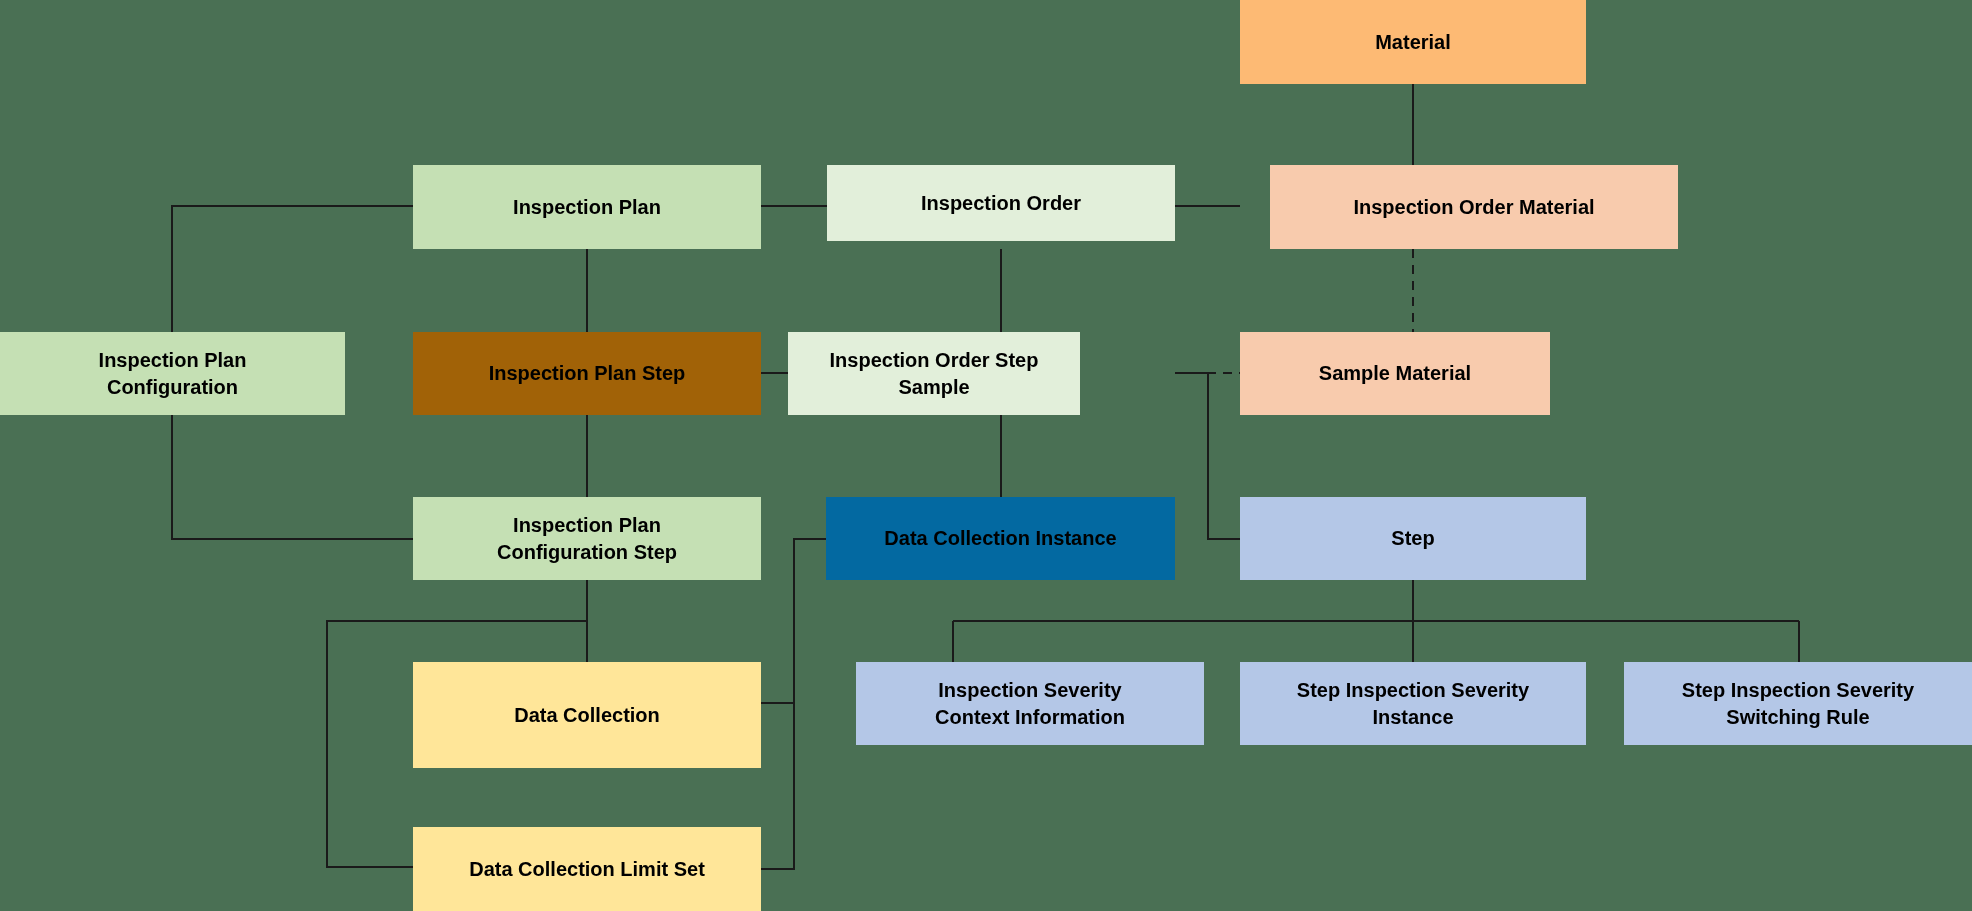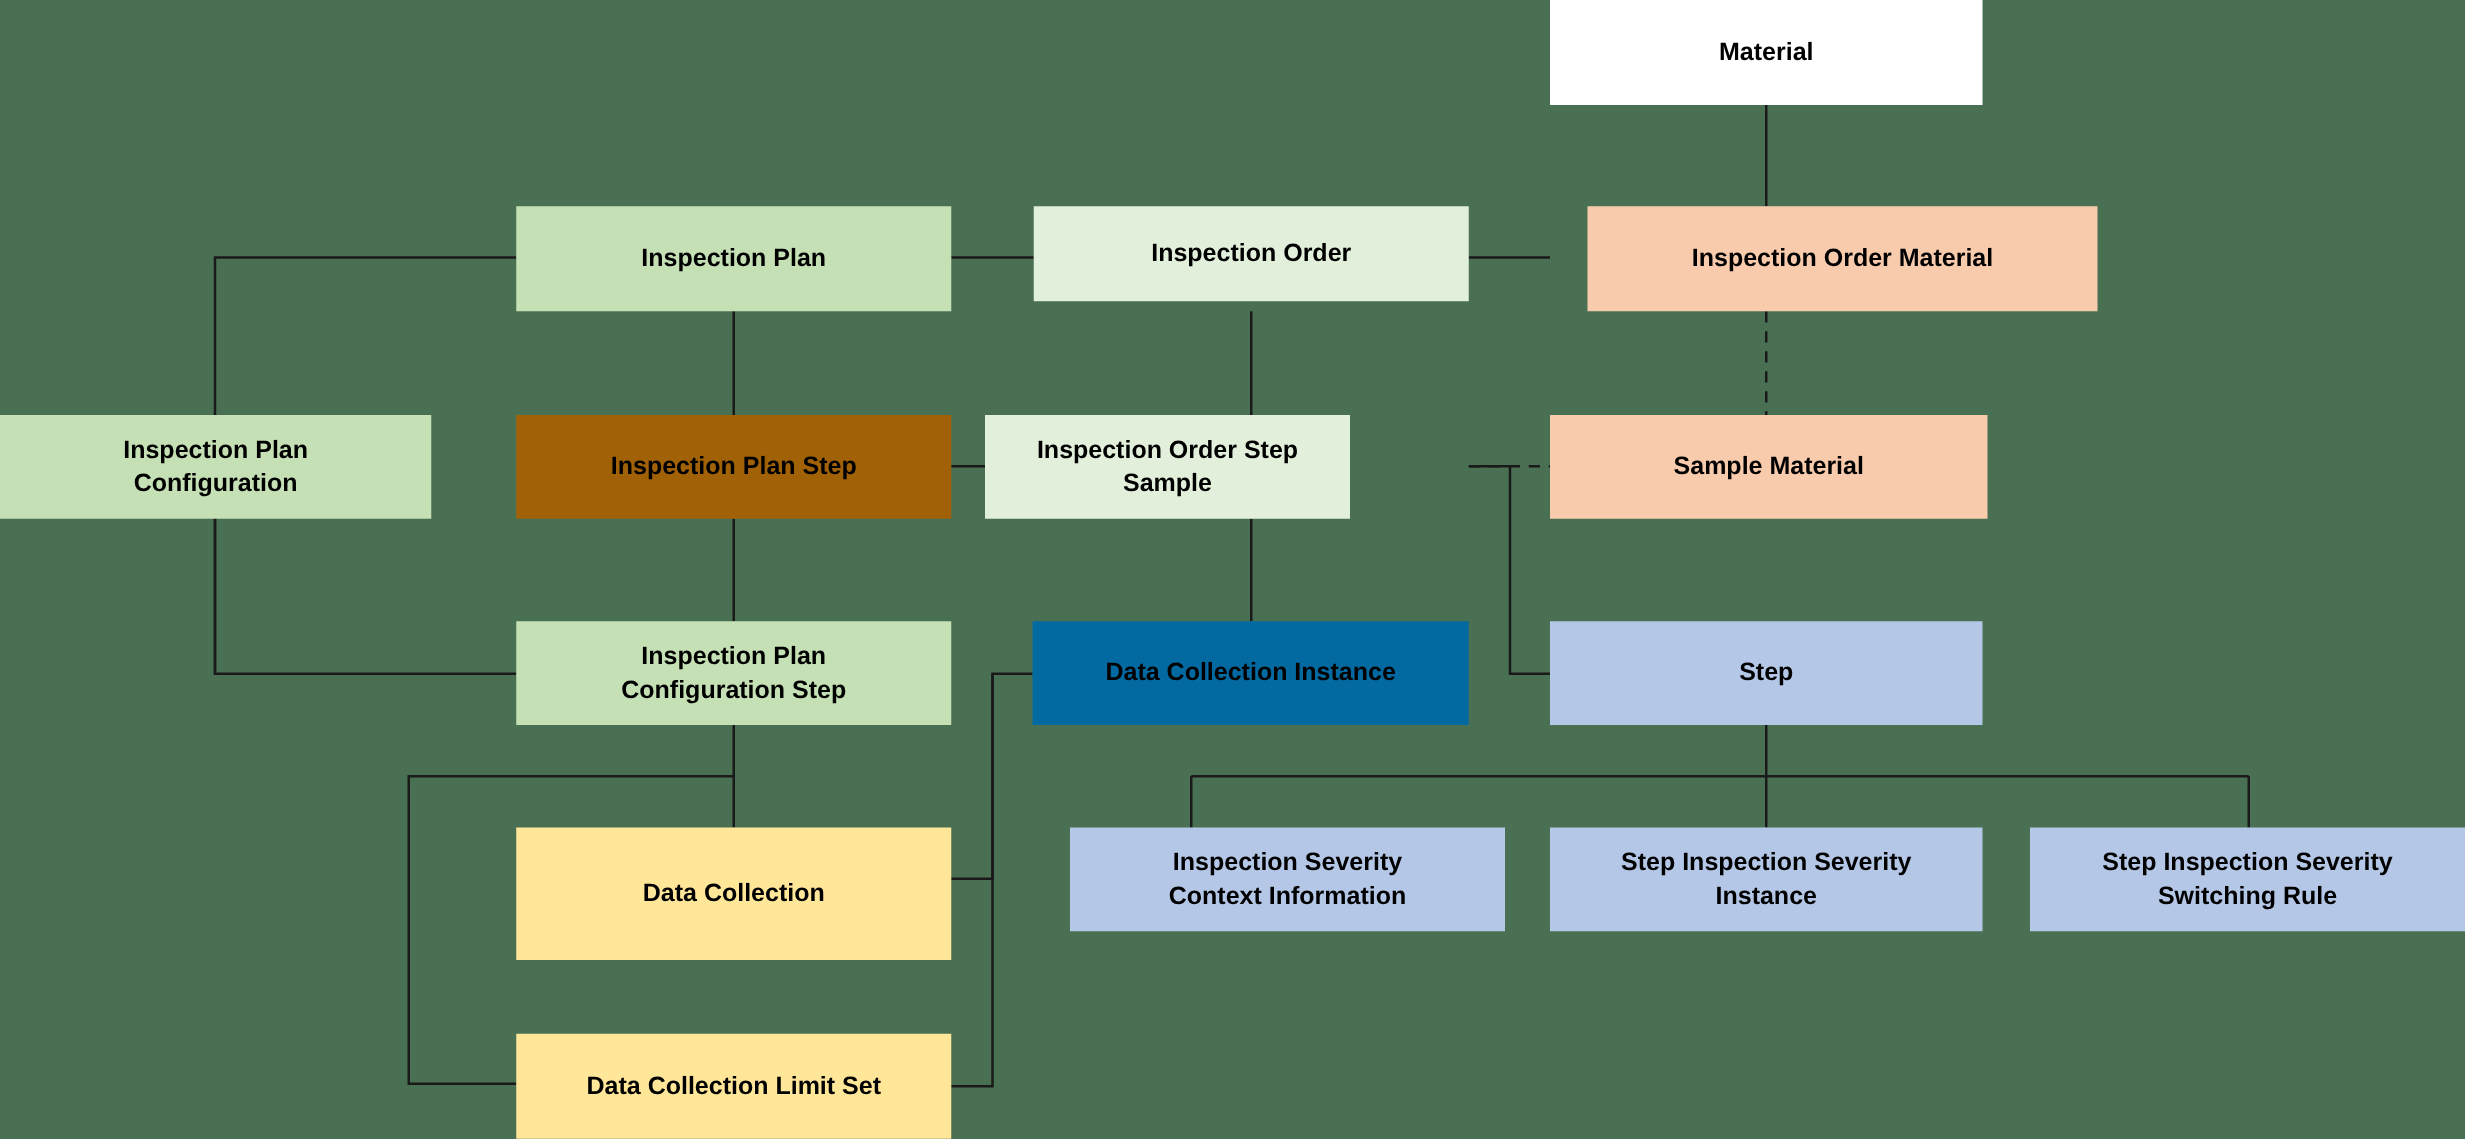--- a/index.html
+++ b/index.html
@@ -47,21 +47,21 @@
       <path d="M 587 580 L 587 662" fill="none" stroke="#1a1a1a" stroke-width="2"></path>
       <path d="M 587 621 L 327 621 L 327 867 L 413 867" fill="none" stroke="#1a1a1a" stroke-width="2"></path>
       <path d="M 826 539 L 794 539 L 794 703 L 761 703" fill="none" stroke="#1a1a1a" stroke-width="2"></path>
       <path d="M 794 539 L 794 869 L 761 869" fill="none" stroke="#1a1a1a" stroke-width="2"></path>
       <path d="M 1413 580 L 1413 621 M 953 621 L 1799 621" fill="none" stroke="#1a1a1a" stroke-width="2"></path>
       <path d="M 953 621 L 953 662" fill="none" stroke="#1a1a1a" stroke-width="2"></path>
       <path d="M 1413 621 L 1413 662" fill="none" stroke="#1a1a1a" stroke-width="2"></path>
       <path d="M 1799 621 L 1799 662" fill="none" stroke="#1a1a1a" stroke-width="2"></path>
     </svg>
   <div id="node-layer">
-      <div class="node" style="left: 1240px; top: 0px; width: 346px; height: 84px; background: #ffffff;">
+      <div class="node" style="left: 1240px; top: 0px; width: 346px; height: 84px; background: #fdba74;">
         <span class="lbl">Material</span>
       </div>
       <div class="node" style="left: 413px; top: 165px; width: 348px; height: 84px; background: rgb(197, 224, 180);">
         <span class="lbl">Inspection Plan</span>
       </div>
       <div class="node" style="left: 827px; top: 165px; width: 348px; height: 76px; background: rgb(226, 239, 218);">
         <span class="lbl">Inspection Order</span>
       </div>
       <div class="node" style="left: 1270px; top: 165px; width: 408px; height: 84px; background: rgb(248, 203, 173);">
         <span class="lbl">Inspection Order Material</span>
@@ -70,21 +70,21 @@
         <span class="lbl">Inspection Plan
 Configuration</span>
       </div>
       <div class="node" style="left: 413px; top: 332px; width: 348px; height: 83px; background: #a16207;">
         <span class="lbl">Inspection Plan Step</span>
       </div>
       <div class="node" style="left: 788px; top: 332px; width: 292px; height: 83px; background: rgb(226, 239, 218);">
         <span class="lbl">Inspection Order Step
 Sample</span>
       </div>
-      <div class="node" style="left: 1240px; top: 332px; width: 350px; height: 83px; background: rgb(248, 203, 173);">
+      <div class="node" style="left: 1240px; top: 332px; width: 310px; height: 83px; background: rgb(248, 203, 173);">
         <span class="lbl">Sample Material</span>
       </div>
       <div class="node" style="left: 413px; top: 497px; width: 348px; height: 83px; background: rgb(197, 224, 180);">
         <span class="lbl">Inspection Plan
 Configuration Step</span>
       </div>
       <div class="node" style="left: 826px; top: 497px; width: 349px; height: 83px; background: #0369a1;">
         <span class="lbl">Data Collection Instance</span>
       </div>
       <div class="node" style="left: 1240px; top: 497px; width: 346px; height: 83px; background: rgb(180, 199, 231); text-align: right;">

